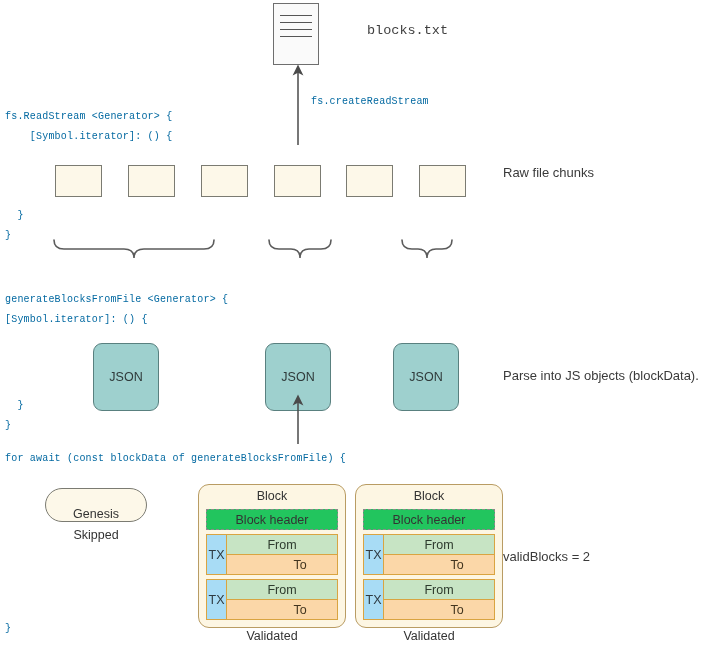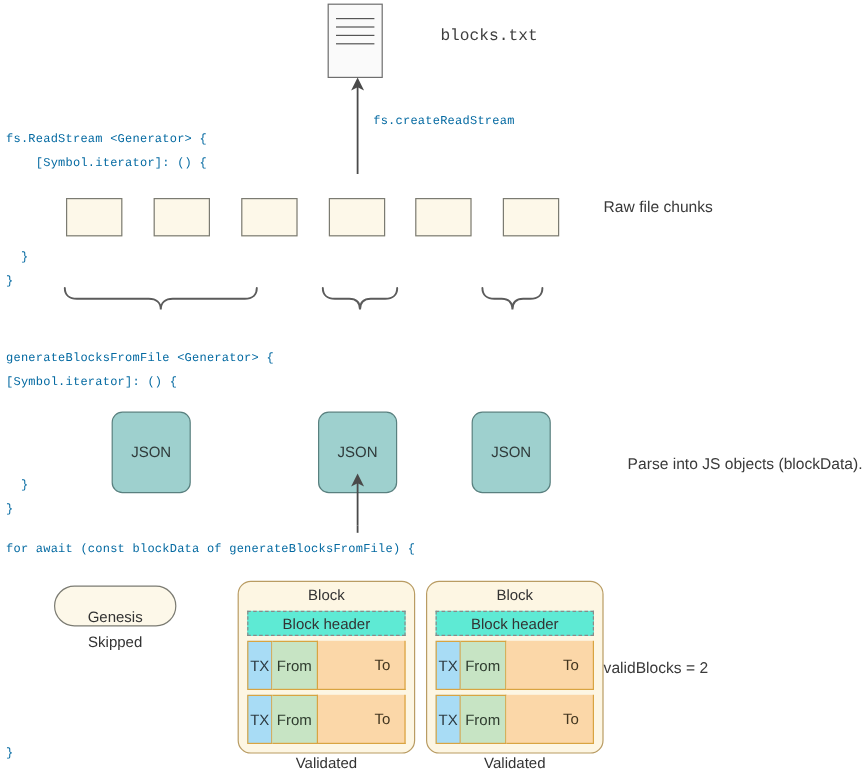--- a/index.html
+++ b/index.html
@@ -131,21 +131,21 @@
     gap: 4px;
   }
   .block-title {
     text-align: center;
     font-size: 12.5px;
     color: #333;
     line-height: 17px;
     height: 17px;
   }
   .block-header {
-    background: #5eead4;
+    background: #22c55e;
     border: 1.3px dashed #8a8a8a;
     box-sizing: border-box;
     height: 21px;
     display: flex;
     align-items: center;
     justify-content: center;
     font-size: 12.5px;
     color: #333;
   }
   .tx-row {
@@ -160,21 +160,21 @@
     width: 21px;
     display: flex;
     align-items: center;
     justify-content: center;
     font-size: 12.5px;
     color: #2e3b42;
   }
   .tx-right {
     flex: 1;
     display: flex;
-    flex-direction: row;
+    flex-direction: column;
   }
   .tx-from {
     background: #c7e4c4;
     border: 1.2px solid #d9a441;
     border-left: none;
     box-sizing: border-box;
     flex: 1;
     display: flex;
     align-items: center;
     justify-content: center;
@@ -245,21 +245,21 @@
   <div class="abs json-box" style="left:93px;  top:343px;">
     <span>JSON</span>
   </div>
   <div class="abs json-box" style="left:265px; top:343px;">
     <span>JSON</span>
   </div>
   <div class="abs json-box" style="left:393px; top:343px;">
     <span>JSON</span>
   </div>
 
-  <div class="abs note" style="left:503px; top:379px;margin-left:20px;">Parse into JS objects (blockData).</div>
+  <div class="abs note" style="left:503px; top:368px;">Parse into JS objects (blockData).</div>
 
   <div class="abs code" style="left:5px; top:449px;">for await (const blockData of generateBlocksFromFile) {</div>
   <div class="abs code" style="left:5px; top:619px;">}</div>
 
   <div class="abs genesis" style="left:45px; top:488px;">
     <span>Genesis</span>
   </div>
   <div class="abs caption" style="left:45px; top:528px; width:102px;">Skipped</div>
 
   <div class="abs block-card" style="left:198px; top:484px;">

